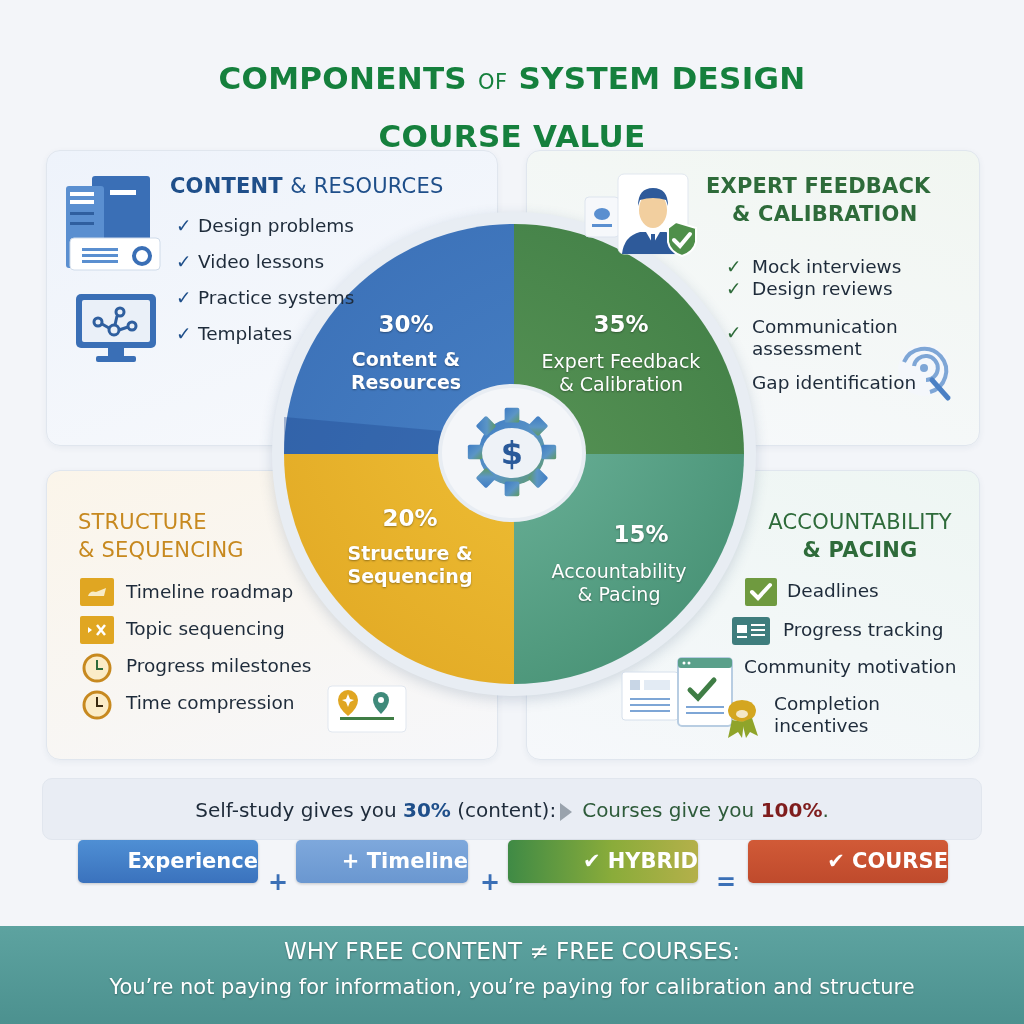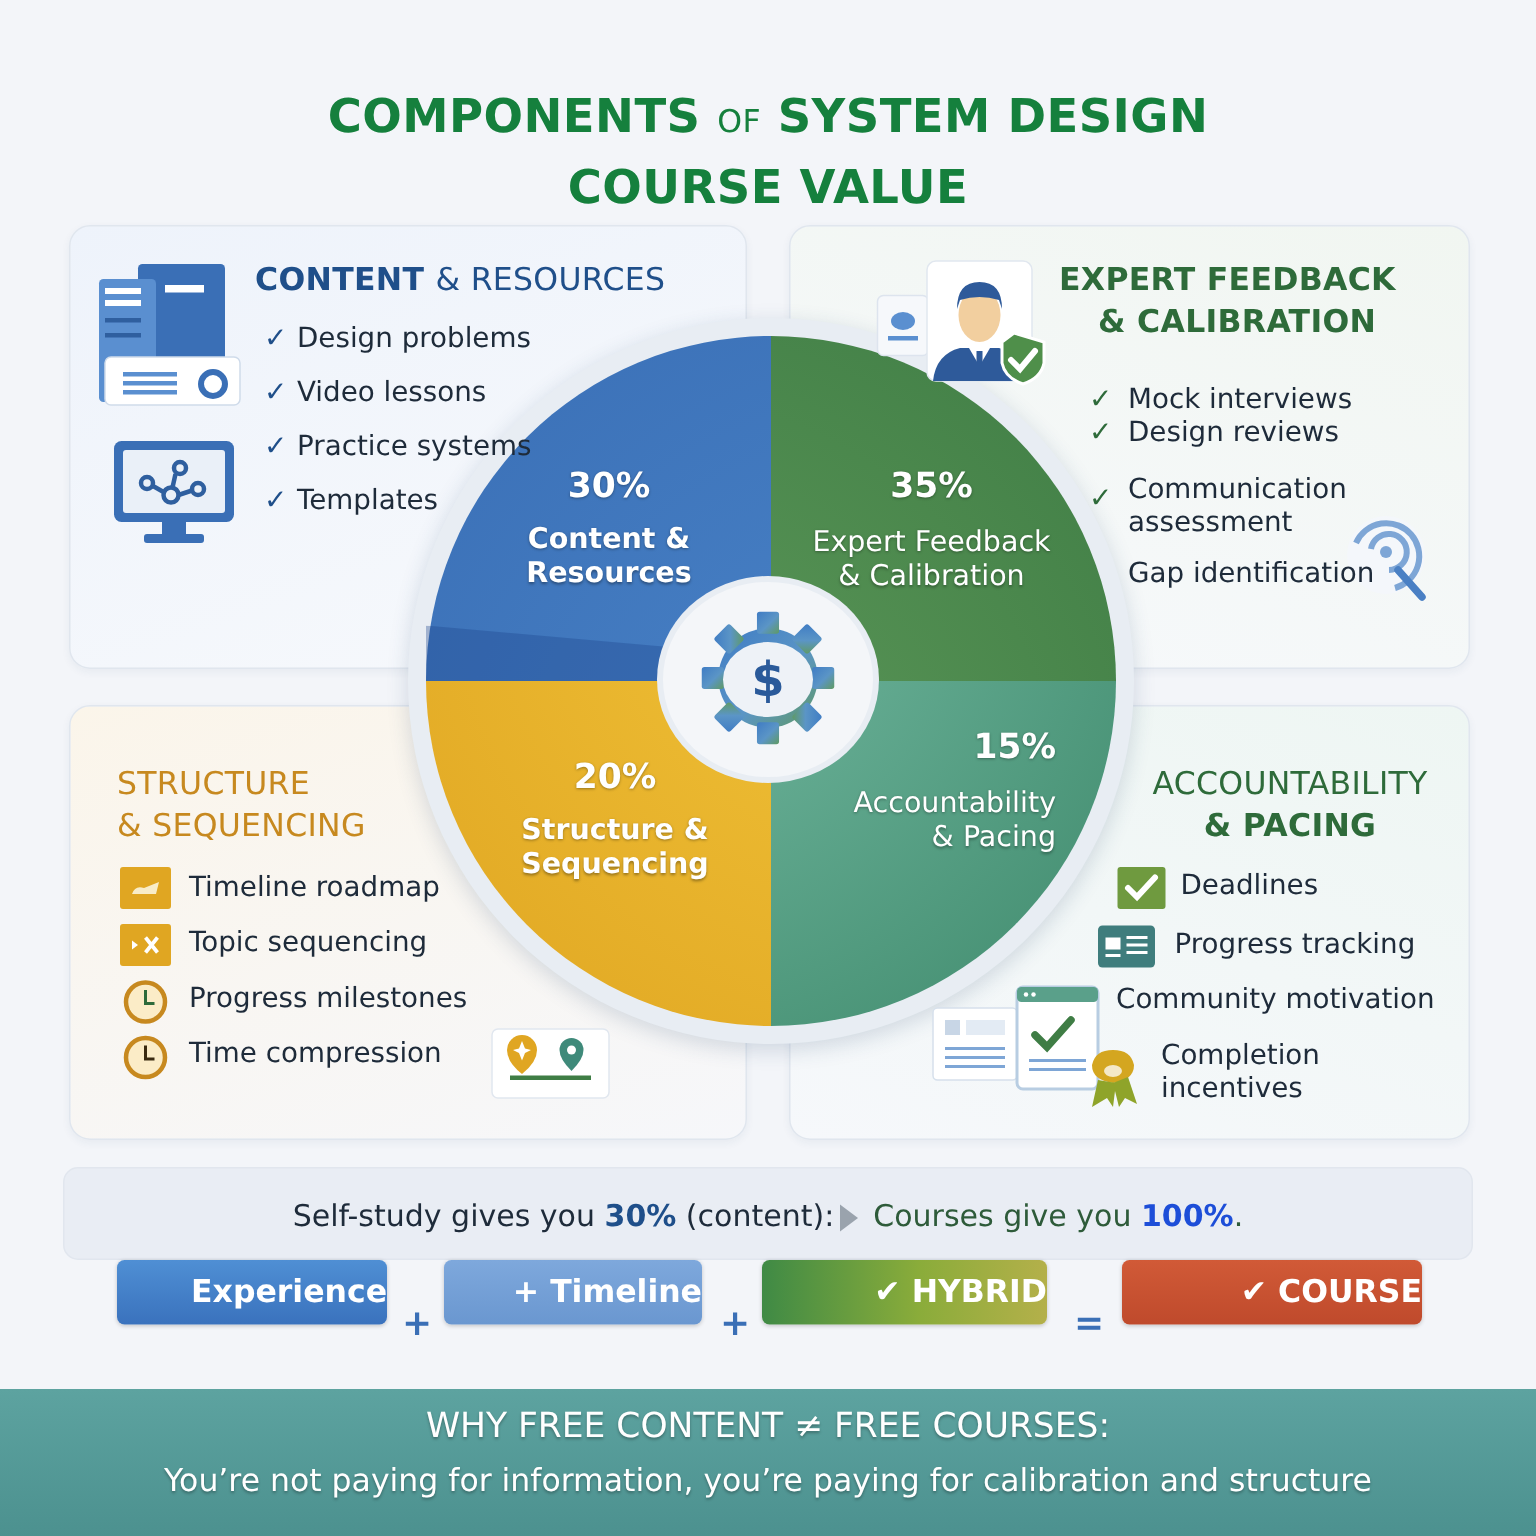--- a/index.html
+++ b/index.html
@@ -10,21 +10,21 @@
     color: #1e2b3a;
     position: relative;
   }
   .title {
     position: absolute; left: 0; top: 58px; width: 1024px;
     text-align: center; color: #15803d; font-weight: bold;
     font-size: 31px; line-height: 40px; letter-spacing: 0.3px;
   }
   .title .of { font-size: 21px; font-weight: normal; }
   .title-line { display: block; }
-  .title-line2 { margin-top: 4px; }
+  .title-line2 { margin-top: 14px; }
 
   .panel {
     position: absolute; background: rgba(255,255,255,0.55);
     border: 1px solid #e0e6ee; border-radius: 14px;
     box-shadow: 0 2px 6px rgba(30,60,100,0.06);
   }
   #panel-tl { left: 46px; top: 150px; width: 452px; height: 296px; background: linear-gradient(160deg,#eef3fb,#f7f9fc); }
   #panel-tr { left: 526px; top: 150px; width: 454px; height: 296px; background: linear-gradient(200deg,#f1f6f1,#f7f9fc); }
   #panel-bl { left: 46px; top: 470px; width: 452px; height: 290px; background: linear-gradient(160deg,#fbf5ea,#f6f7fa); }
   #panel-br { left: 526px; top: 470px; width: 454px; height: 290px; background: linear-gradient(200deg,#eef6f3,#f6f8fb); }
@@ -60,21 +60,21 @@
   
   .icon { position: absolute; }
 
   
   .summary {
     position: absolute; left: 42px; top: 778px; width: 940px; height: 62px;
     background: #e9edf4; border-radius: 10px; border: 1px solid #e1e6ee;
     text-align: center; line-height: 62px; font-size: 20px; color: #1e2b3a;
   }
   .summary .pct30 { color: #1f4f8a; font-weight: bold; }
-  .summary .pct100 { color: #1d4ed8; font-weight: bold; }
+  .summary .pct100 { color: #7f1d1d; font-weight: bold; }
   .summary .green { color: #2e5b3a; }
   .summary .arrow { display: inline-block; width: 0; height: 0; border-top: 9px solid transparent; border-bottom: 9px solid transparent; border-left: 12px solid #9aa3ad; vertical-align: middle; margin: 0 10px 0 4px; }
 
   
   .eq-btn { position: absolute; top: 840px; height: 43px; border-radius: 5px; color: #fff; font-size: 21px; text-align: right; line-height: 43px; box-shadow: 0 1px 3px rgba(0,0,0,0.2); font-weight: bold; }
   .eq-op { position: absolute; top: 861px; height: 43px; line-height: 43px; font-size: 24px; color: #3a6fb6; font-weight: bold; }
 
   
   .footer {
     position: absolute; left: 0; top: 926px; width: 1024px; height: 98px;
@@ -125,21 +125,21 @@
 <div class="slice-label" style="left:526px; top:310px; width:190px;">
   <div class="slice-pct">35%</div>
   <div class="slice-name" style="margin-top:12px;">Expert Feedback</div>
   <div class="slice-name">&amp; Calibration</div>
 </div>
 <div class="slice-label" style="left:330px; top:504px; width:160px;">
   <div class="slice-pct">20%</div>
   <div class="slice-name bold" style="margin-top:10px;">Structure &amp;</div>
   <div class="slice-name bold">Sequencing</div>
 </div>
-<div class="slice-label" style="left:534px; top:484px; width:170px; text-align:right;">
+<div class="slice-label" style="left:534px; top:520px; width:170px; text-align:center;">
   <div class="slice-pct" style="padding-left:44px;">15%</div>
   <div class="slice-name" style="margin-top:12px;">Accountability</div>
   <div class="slice-name">&amp; Pacing</div>
 </div>
 
 <div class="hub"></div>
 <svg class="gear" viewBox="0 0 100 100">
   <defs>
     <linearGradient id="gg" x1="0" y1="0" x2="1" y2="1">
       <stop offset="0" stop-color="#3f7cc4"></stop>

